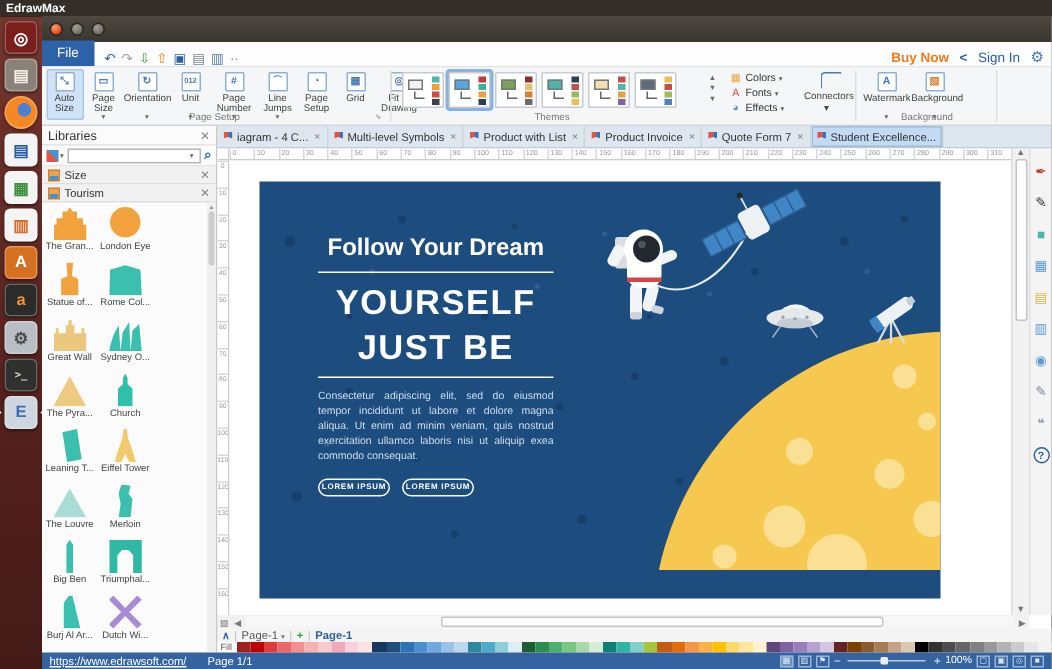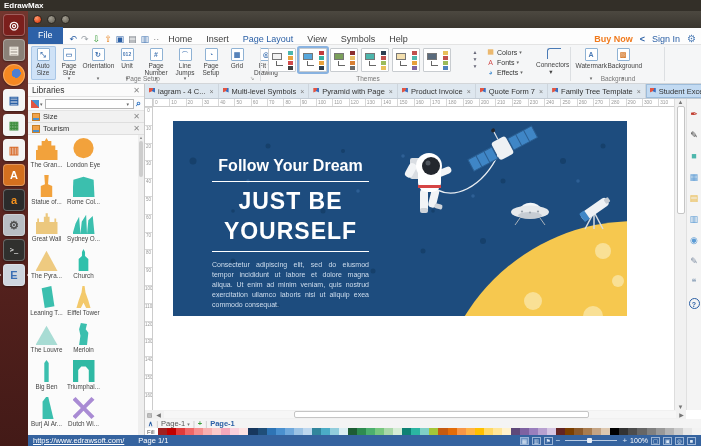--- a/index.html
+++ b/index.html
@@ -102,21 +102,21 @@
 .sh-tajmahal{clip-path:polygon(0 100%,0 42%,8% 42%,8% 24%,13% 24%,13% 42%,30% 42%,33% 28%,42% 18%,50% 14%,58% 18%,67% 28%,70% 42%,87% 42%,87% 24%,92% 24%,92% 42%,100% 42%,100% 100%)}
 .sh-museum{clip-path:polygon(0 34%,50% 4%,100% 34%,100% 46%,88% 46%,88% 84%,100% 84%,100% 100%,0 100%,0 84%,12% 84%,12% 46%,0 46%)}
 
 #corner{position:absolute;left:117px;top:88px;width:8px;height:8px;background:#fff;border-right:1px solid #ccc;border-bottom:1px solid #ccc}
 #hruler{position:absolute;left:125px;top:88px;width:521px;height:8px;background:#fff;border-bottom:1px solid #ccc;display:flex;overflow:hidden}
 .hr-cell{flex:0 0 16.3px;font-size:4.8px;color:#999;border-left:1px solid #d8d8d8;height:8px;line-height:8px;padding-left:1px}
 #vruler{position:absolute;left:117px;top:96px;width:8px;height:303px;background:#fff;border-right:1px solid #ccc;overflow:hidden}
 .vr-cell{height:17.8px;font-size:4.5px;color:#999;border-top:1px solid #d8d8d8;text-align:center;overflow:hidden}
 #canvas{position:absolute;left:125px;top:96px;width:521px;height:303px;background:#fff;overflow:hidden}
 
-#poster{position:absolute;left:20px;top:14px;width:454px;height:195px;background:#1d4c7e;overflow:hidden}
+#poster{position:absolute;left:20px;top:14px;width:454px;height:278px;background:#1d4c7e;overflow:hidden}
 #poster-art{position:absolute;left:0;top:0}
 #p-text{position:absolute;left:39px;top:35px;width:157px;text-align:center;color:#fff;z-index:2}
 #p-tagline{font-size:16px;line-height:20px;font-weight:bold}
 .p-line{border-top:1.5px solid #fff;margin-top:5px}
 #p-head{margin-top:4px;font-size:23px;line-height:30px;font-weight:800;letter-spacing:1px}
 #p-sub{margin-top:7px;font-size:9.3px;font-weight:bold;font-family:"DejaVu Serif",serif;letter-spacing:.2px;white-space:nowrap}
 #p-body{margin-top:8px;font-size:7px;line-height:10px;color:#cfdeee;text-align:justify}
 #p-btns{margin-top:9px;display:flex;gap:8px}
 .p-btn{display:inline-block;width:48px;border:1px solid #fff;border-radius:7px;font-size:5.3px;font-weight:bold;letter-spacing:.5px;padding:2px 0;text-align:center;color:#fff}
 
@@ -181,28 +181,20 @@
     <span id="qicons">
         <span class="qi" style="color: rgb(42, 95, 165);">↶</span>
         <span class="qi" style="color: rgb(154, 160, 166);">↷</span>
         <span class="qi" style="color: rgb(58, 158, 58);">⇩</span>
         <span class="qi" style="color: rgb(232, 130, 30);">⇧</span>
         <span class="qi" style="color: rgb(42, 95, 165);">▣</span>
         <span class="qi" style="color: rgb(122, 128, 136);">▤</span>
         <span class="qi" style="color: rgb(74, 122, 181);">▥</span>
         <span class="qi" style="color: rgb(136, 136, 136);">··</span>
       </span>
-    <span id="menutabs" style="display:flex">
-        <span class="mtab">Home</span>
-        <span class="mtab">Insert</span>
-        <span class="mtab on">Page Layout</span>
-        <span class="mtab">View</span>
-        <span class="mtab">Symbols</span>
-        <span class="mtab">Help</span>
-      </span>
     <span id="menu-right">
       <span id="buy-now">Buy Now</span>
       <span id="share-ic">&lt;</span>
       <span id="sign-in">Sign In</span>
       <span id="gear-ic">⚙</span>
     </span>
   </div>
 
   <div id="ribbon">
     <div id="ps-buttons">
@@ -365,36 +357,31 @@
           <span>iagram - 4 C...</span>
           <span class="x">×</span>
         </span>
         <span class="dtab">
           <span class="flag"></span>
           <span>Multi-level Symbols</span>
           <span class="x">×</span>
         </span>
         <span class="dtab">
           <span class="flag"></span>
-          <span>Pyramid with Page</span>
+          <span>Product with List</span>
           <span class="x">×</span>
         </span>
         <span class="dtab">
           <span class="flag"></span>
           <span>Product Invoice</span>
           <span class="x">×</span>
         </span>
         <span class="dtab">
           <span class="flag"></span>
           <span>Quote Form 7</span>
-          <span class="x">×</span>
-        </span>
-        <span class="dtab">
-          <span class="flag"></span>
-          <span>Family Tree Template</span>
           <span class="x">×</span>
         </span>
         <span class="dtab on">
           <span class="flag"></span>
           <span>Student Excellence...</span>
         </span>
       </span>
 
   </div>
 
@@ -636,22 +623,22 @@
             <rect x="406" y="84" width="31" height="9" rx="3.5" fill="#eef1f4"></rect>
             <rect x="406" y="83.5" width="6" height="10" rx="1" fill="#3f86c6"></rect>
             <rect x="434" y="86" width="5" height="5" rx="1" fill="#c6ccd3"></rect>
           </g>
         </g>
       </svg>
       <div id="p-text">
         <div id="p-tagline">Follow Your Dream</div>
         <div class="p-line"></div>
         <div id="p-head">
+          <div>YOURSELF</div>
           <div>JUST BE</div>
-          <div>YOURSELF</div>
         </div>
         <div class="p-line"></div>
         <div id="p-body">Consectetur adipiscing elit, sed do eiusmod tempor incididunt ut labore et dolore magna aliqua. Ut enim ad minim veniam, quis nostrud exercitation ullamco laboris nisi ut aliquip exea commodo consequat.</div>
         <div id="p-btns">
           <span class="p-btn">LOREM IPSUM</span>
           <span class="p-btn">LOREM IPSUM</span>
         </div>
       </div>
     </div>
   </div>

